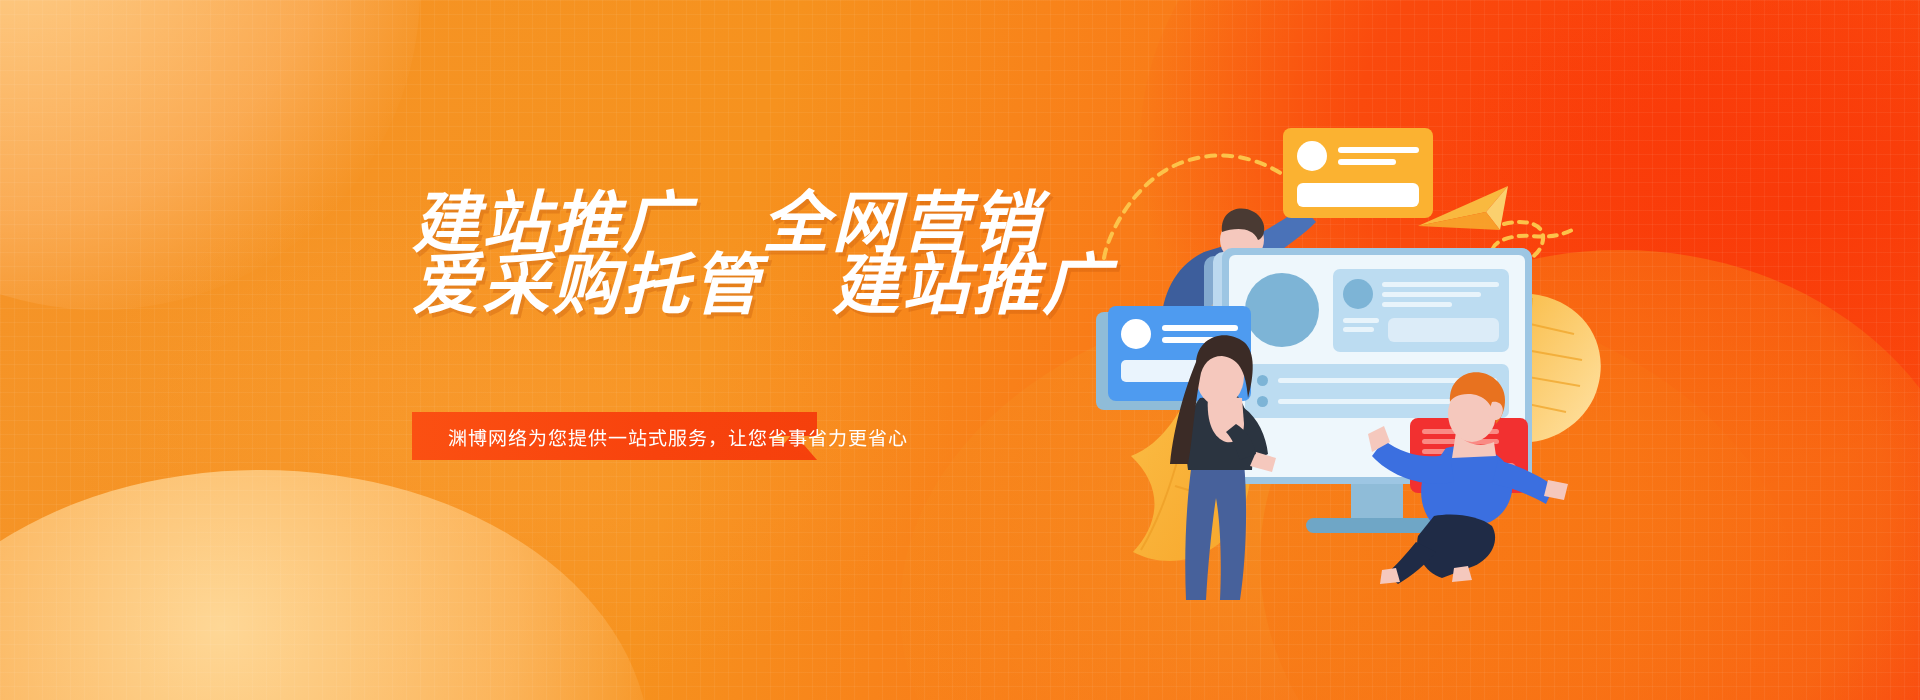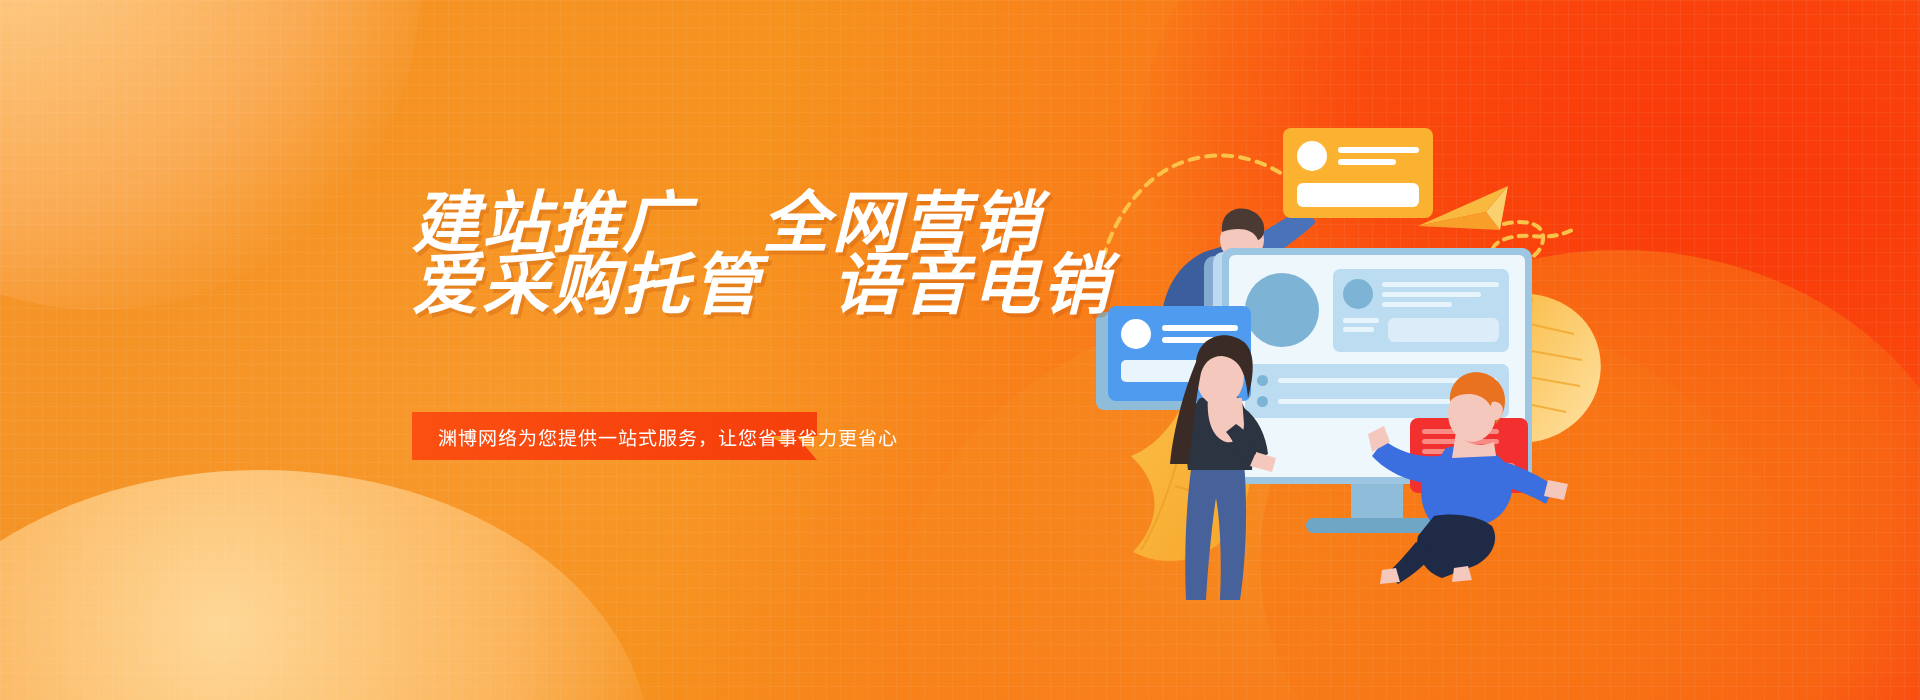--- a/index.html
+++ b/index.html
@@ -53,21 +53,21 @@
   .headline { color:#ffffff; font-weight:bold; font-style:italic;
               font-size:67px; line-height:62px; letter-spacing:3px; white-space:nowrap;
               text-shadow:3px 4px 0 rgba(192,84,10,.30); }
 
   .ribbon { position:absolute; left:412px; top:412px; width:405px; height:48px; z-index:40;
             background:linear-gradient(92deg,#fb5012 0%,#f8430d 60%,#f5400c 100%);
             clip-path:polygon(0 0, 100% 0, 100% 50%, 88% 50%, 100% 100%, 0 100%);
             display:flex; align-items:center; }
   .ribbon-inner { position:absolute; left:412px; top:412px; width:405px; height:48px; z-index:41;
                   display:flex; align-items:center; }
-  .ribbon-text { color:#ffffff; font-size:19px; letter-spacing:1px; padding-left:26px; white-space:nowrap; }
+  .ribbon-text { color:#ffffff; font-size:19px; letter-spacing:1px; padding-left:36px; white-space:nowrap; }
 
   
   .ribbon-notch { position:absolute; right:0; top:0; width:46px; height:48px;
                   background:linear-gradient(92deg,#f8430d,#f5400c);
                   clip-path:polygon(0 0, 100% 0, 55% 50%, 100% 100%, 0 100%, 42% 50%); }
 
   
   .illus { position:absolute; left:1090px; top:100px; width:760px; height:520px; z-index:30; }
 
   
@@ -145,21 +145,21 @@
     <div class="wave-soft"></div>
     <div class="wave-right"></div>
     <div class="blob-mid"></div>
     <div class="blob-tl"></div>
     <div class="blob-bl"></div>
     <div class="grid-tex"></div>
   </div>
 
   <div class="copy">
     <div class="headline">建站推广　全网营销</div>
-    <div class="headline">爱采购托管　语音电销</div>
+    <div class="headline">爱采购托管　建站推广</div>
   </div>
 
   <div class="ribbon"></div>
   <div class="ribbon-inner">
     <span class="ribbon-text">渊博网络为您提供一站式服务，让您省事省力更省心</span>
   </div>
 
   <div class="illus">
 
     <svg class="dash-curve" viewBox="0 0 230 140">

